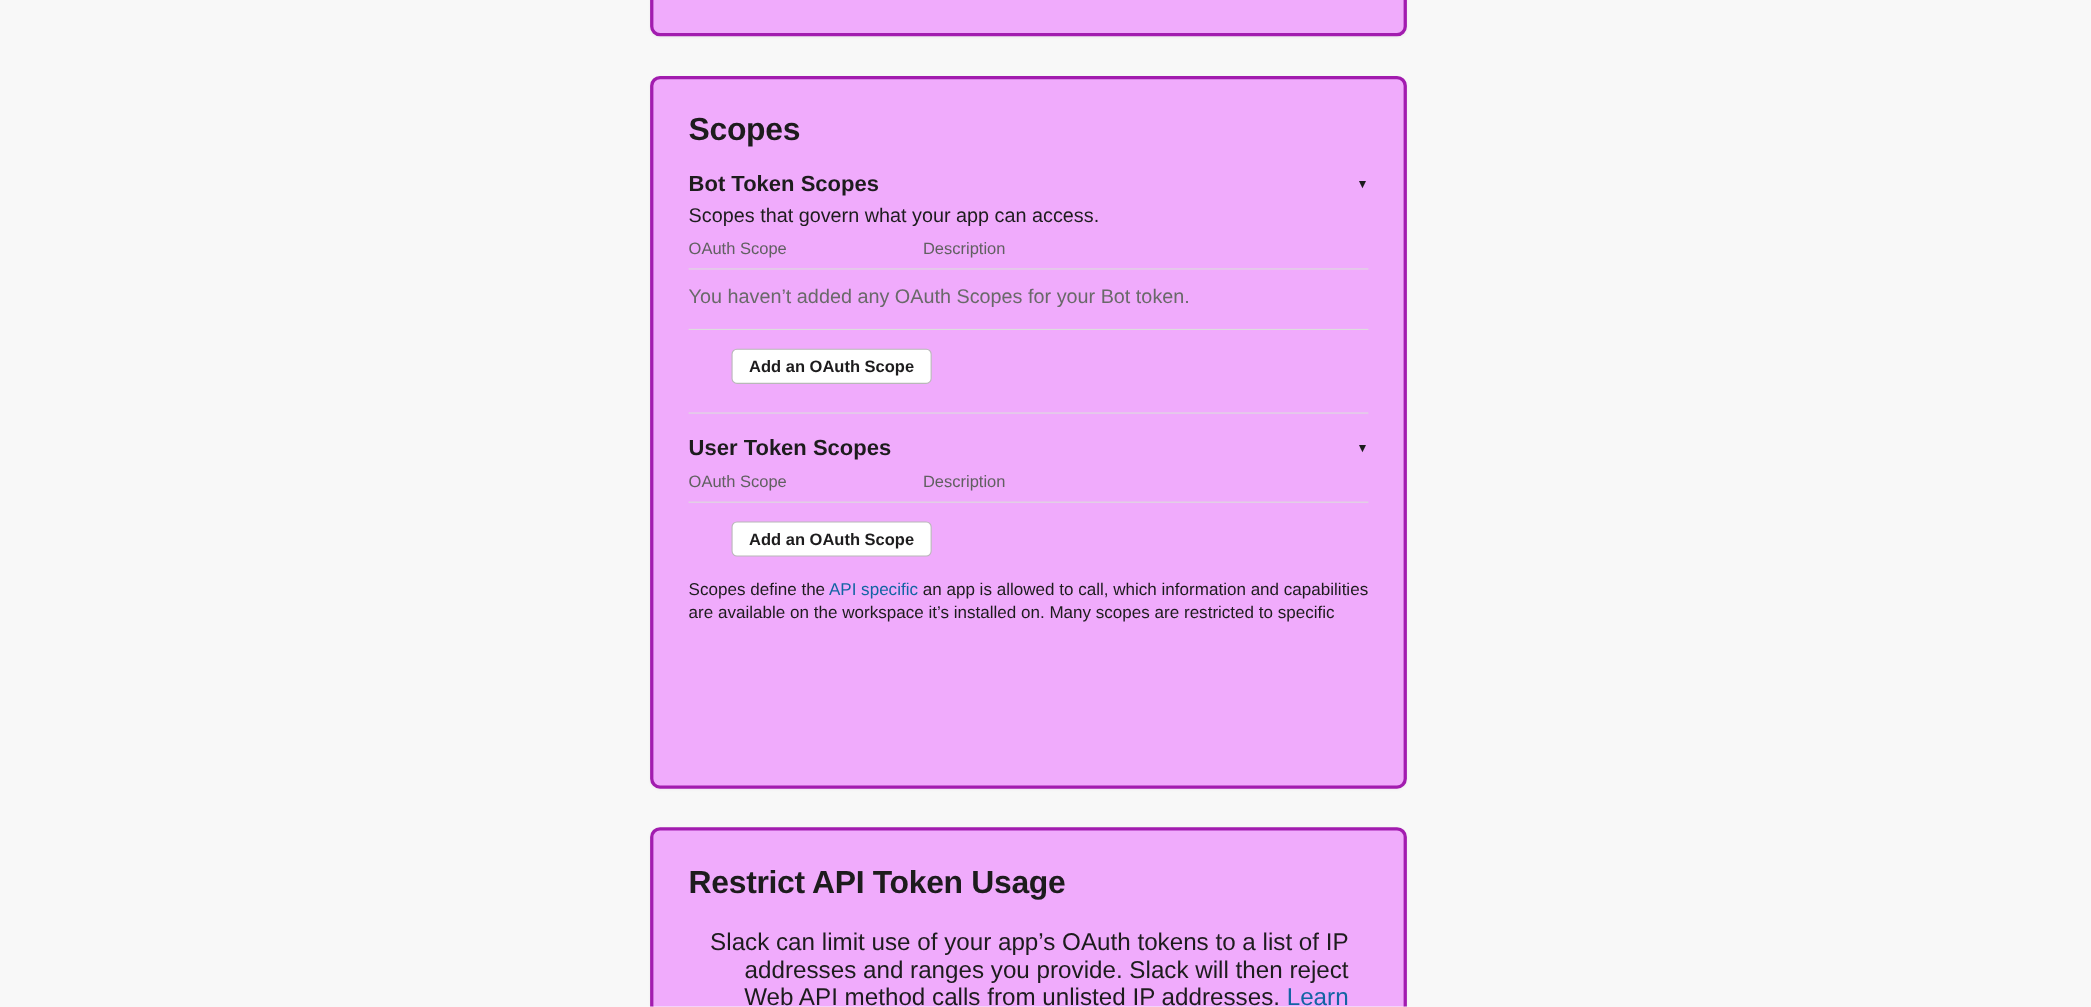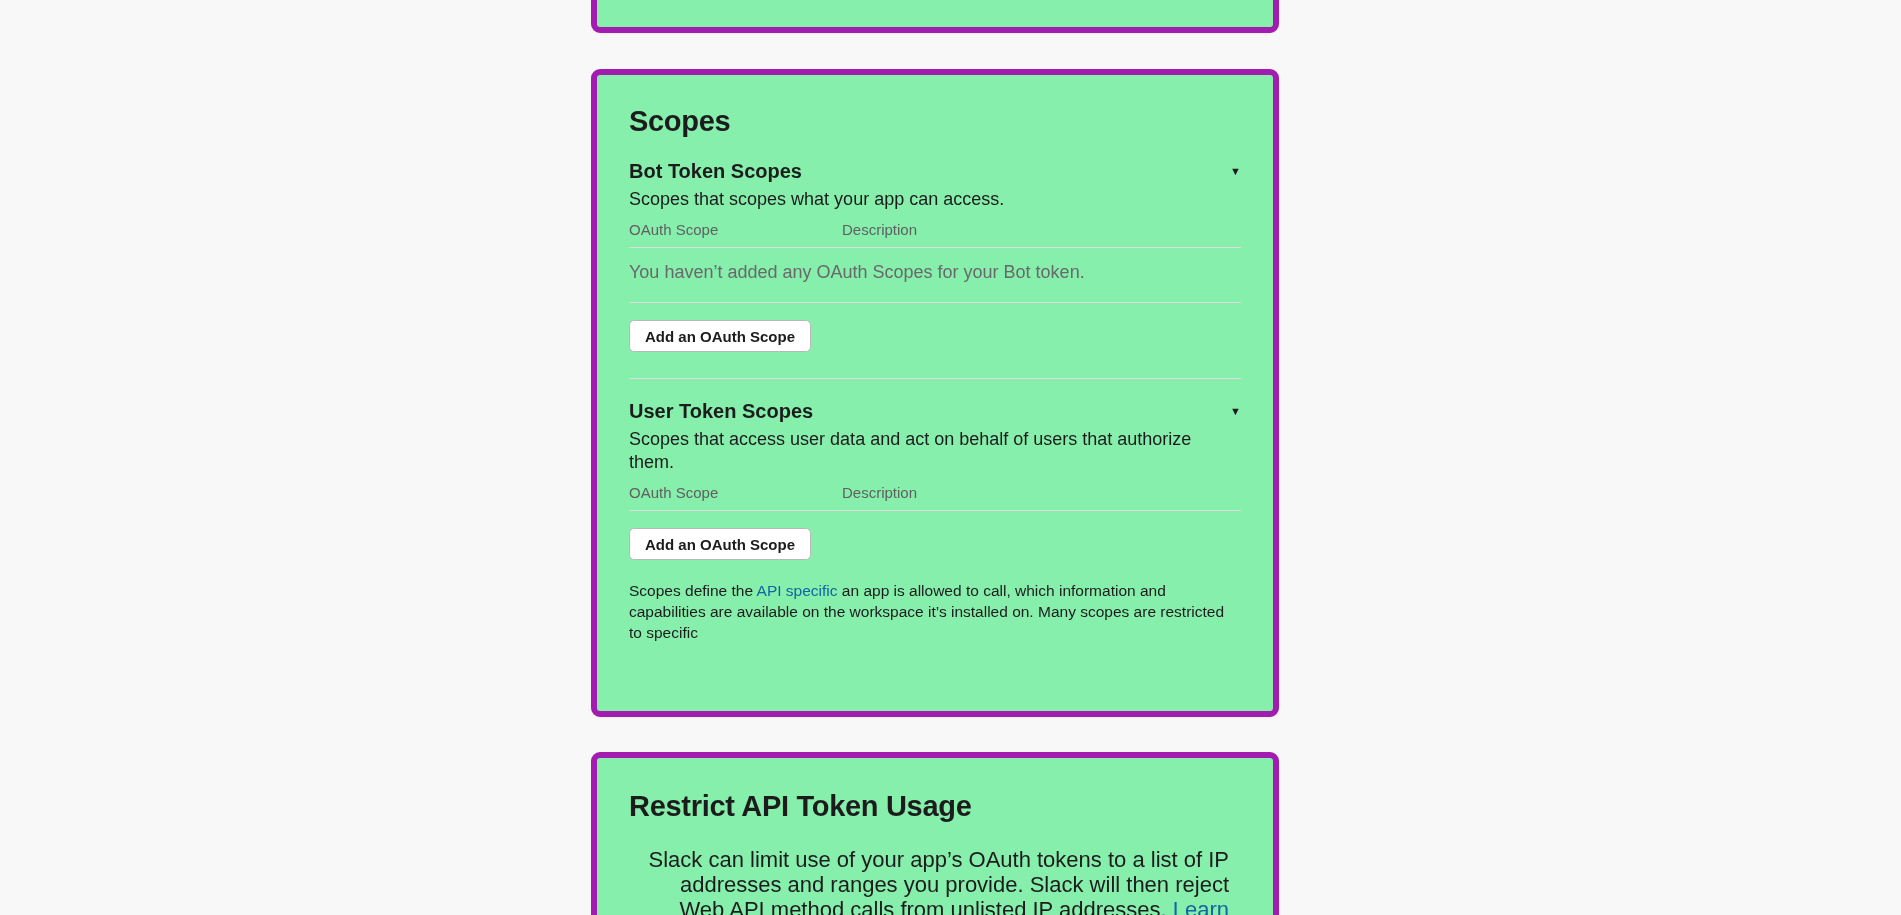--- a/index.html
+++ b/index.html
@@ -8,22 +8,22 @@
     background: #f8f8f8;
     overflow: hidden;
     font-family: "Liberation Sans", "DejaVu Sans", sans-serif;
     color: #1d1c1d;
     position: relative;
   }
   .card {
     position: absolute;
     left: 591px;
     width: 688px;
-    background: #86efac;
-    border: 6px solid #a21caf;
+    background: #f0abfc;
+    border: 3px solid #a21caf;
     border-radius: 9px;
     box-shadow: 0 1px 3px rgba(0,0,0,0.04);
   }
   .card-top { top: -30px; height: 63px; }
   .card-scopes { top: 69px; height: 648px; padding: 28px 32px 20px 32px; overflow: hidden; }
   .card-restrict { top: 752px; height: 220px; padding: 30px 32px; }
 
   h2.card-title {
     font-size: 29px;
     font-weight: 700;
@@ -85,20 +85,21 @@
     height: 32px;
     padding: 0 15px;
     background: #ffffff;
     border: 1px solid #b8b8b8;
     border-radius: 5px;
     font-family: "Liberation Sans", "DejaVu Sans", sans-serif;
     font-size: 15px;
     font-weight: 700;
     color: #1d1c1d;
     cursor: pointer;
+    margin-left: 39px;
   }
   .section-divider {
     margin-top: 26px;
     border-top: 1px solid #dddddd;
     height: 0;
   }
   p.footnote {
     margin-top: 20px;
     font-size: 15.5px;
     line-height: 21px;
@@ -121,41 +122,40 @@
 
 <div class="card card-scopes">
   <h2 class="card-title">Scopes</h2>
 
 
   <div>
     <div class="section-head">
       <h3>Bot Token Scopes</h3>
       <span class="caret">▼</span>
     </div>
-    <p class="section-sub">Scopes that scopes what your app can access.</p>
+    <p class="section-sub">Scopes that govern what your app can access.</p>
 
     <div class="scope-table">
       <div class="thead">
         <span class="col1">OAuth Scope</span>
         <span class="col2">Description</span>
       </div>
       <div class="empty-row">You haven’t added any OAuth Scopes for your Bot token.</div>
     </div>
 
     <button class="btn">Add an OAuth Scope</button>
   </div>
 
   <div class="section-divider"></div>
 
   <div>
     <div class="section-head">
       <h3>User Token Scopes</h3>
       <span class="caret">▼</span>
     </div>
-    <p class="section-sub">Scopes that access user data and act on behalf of users that authorize them.</p>
 
     <div class="scope-table">
       <div class="thead">
         <span class="col1">OAuth Scope</span>
         <span class="col2">Description</span>
       </div>
     </div>
 
     <button class="btn">Add an OAuth Scope</button>
   </div>

